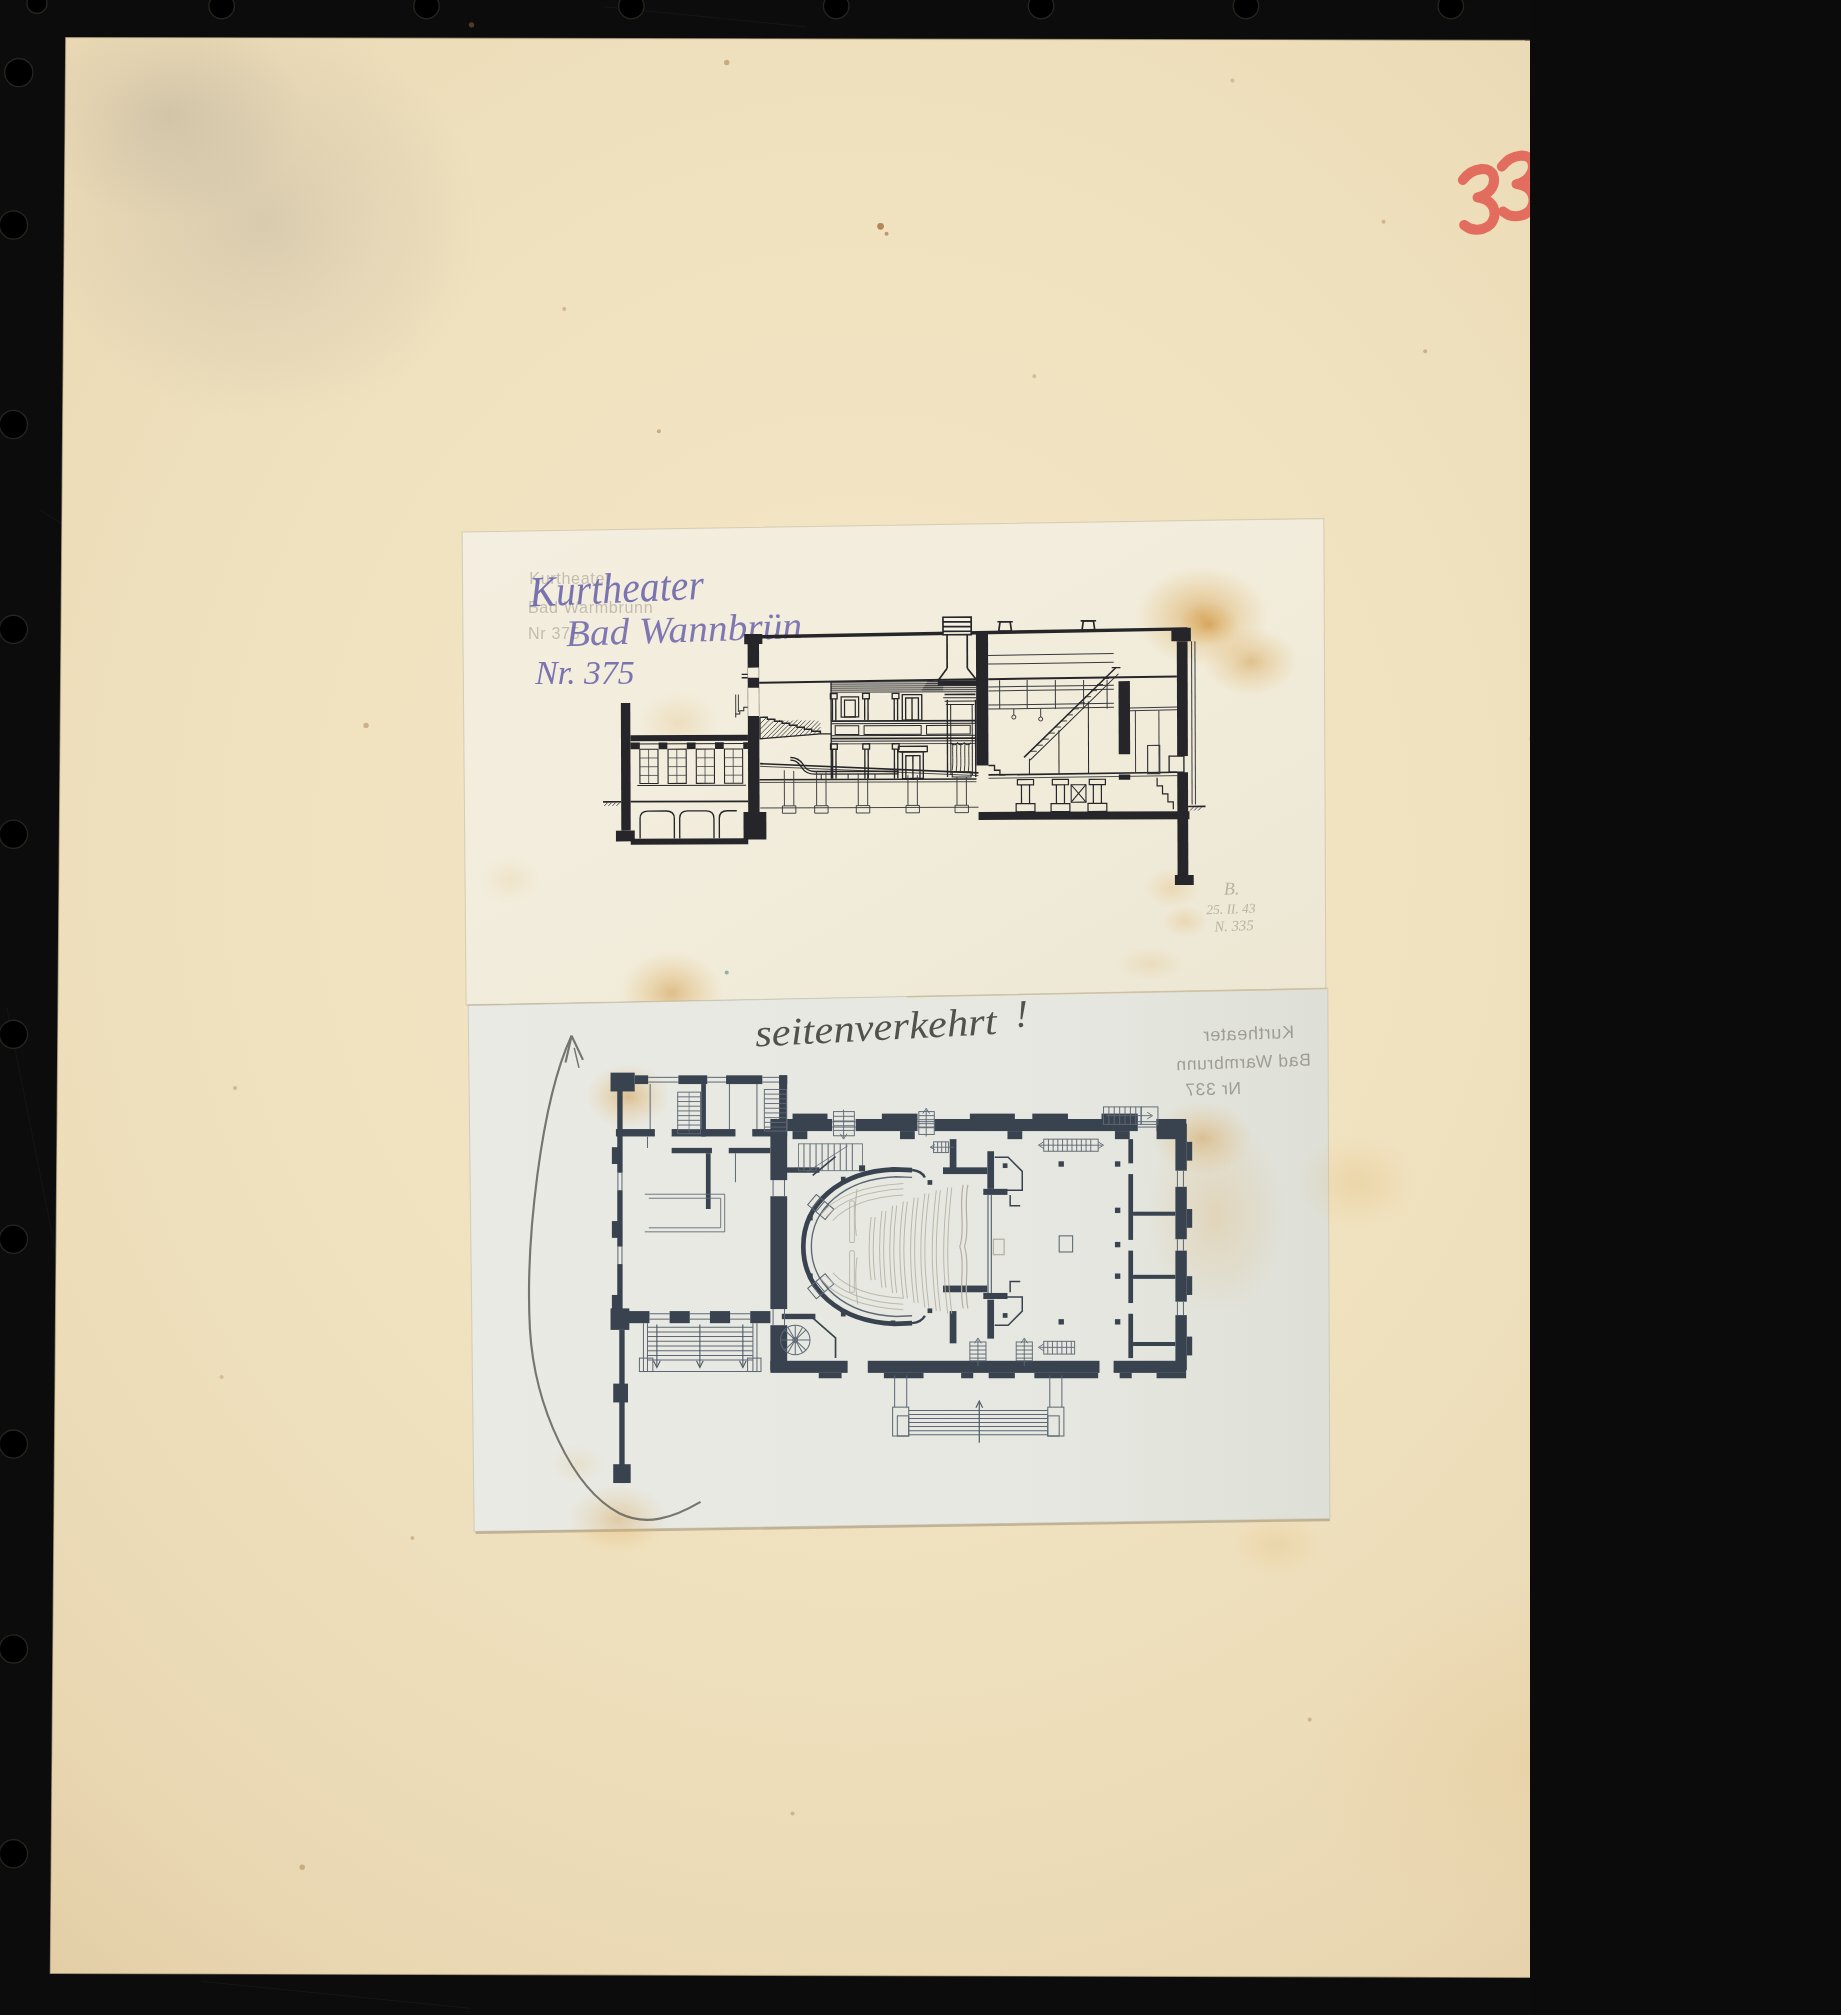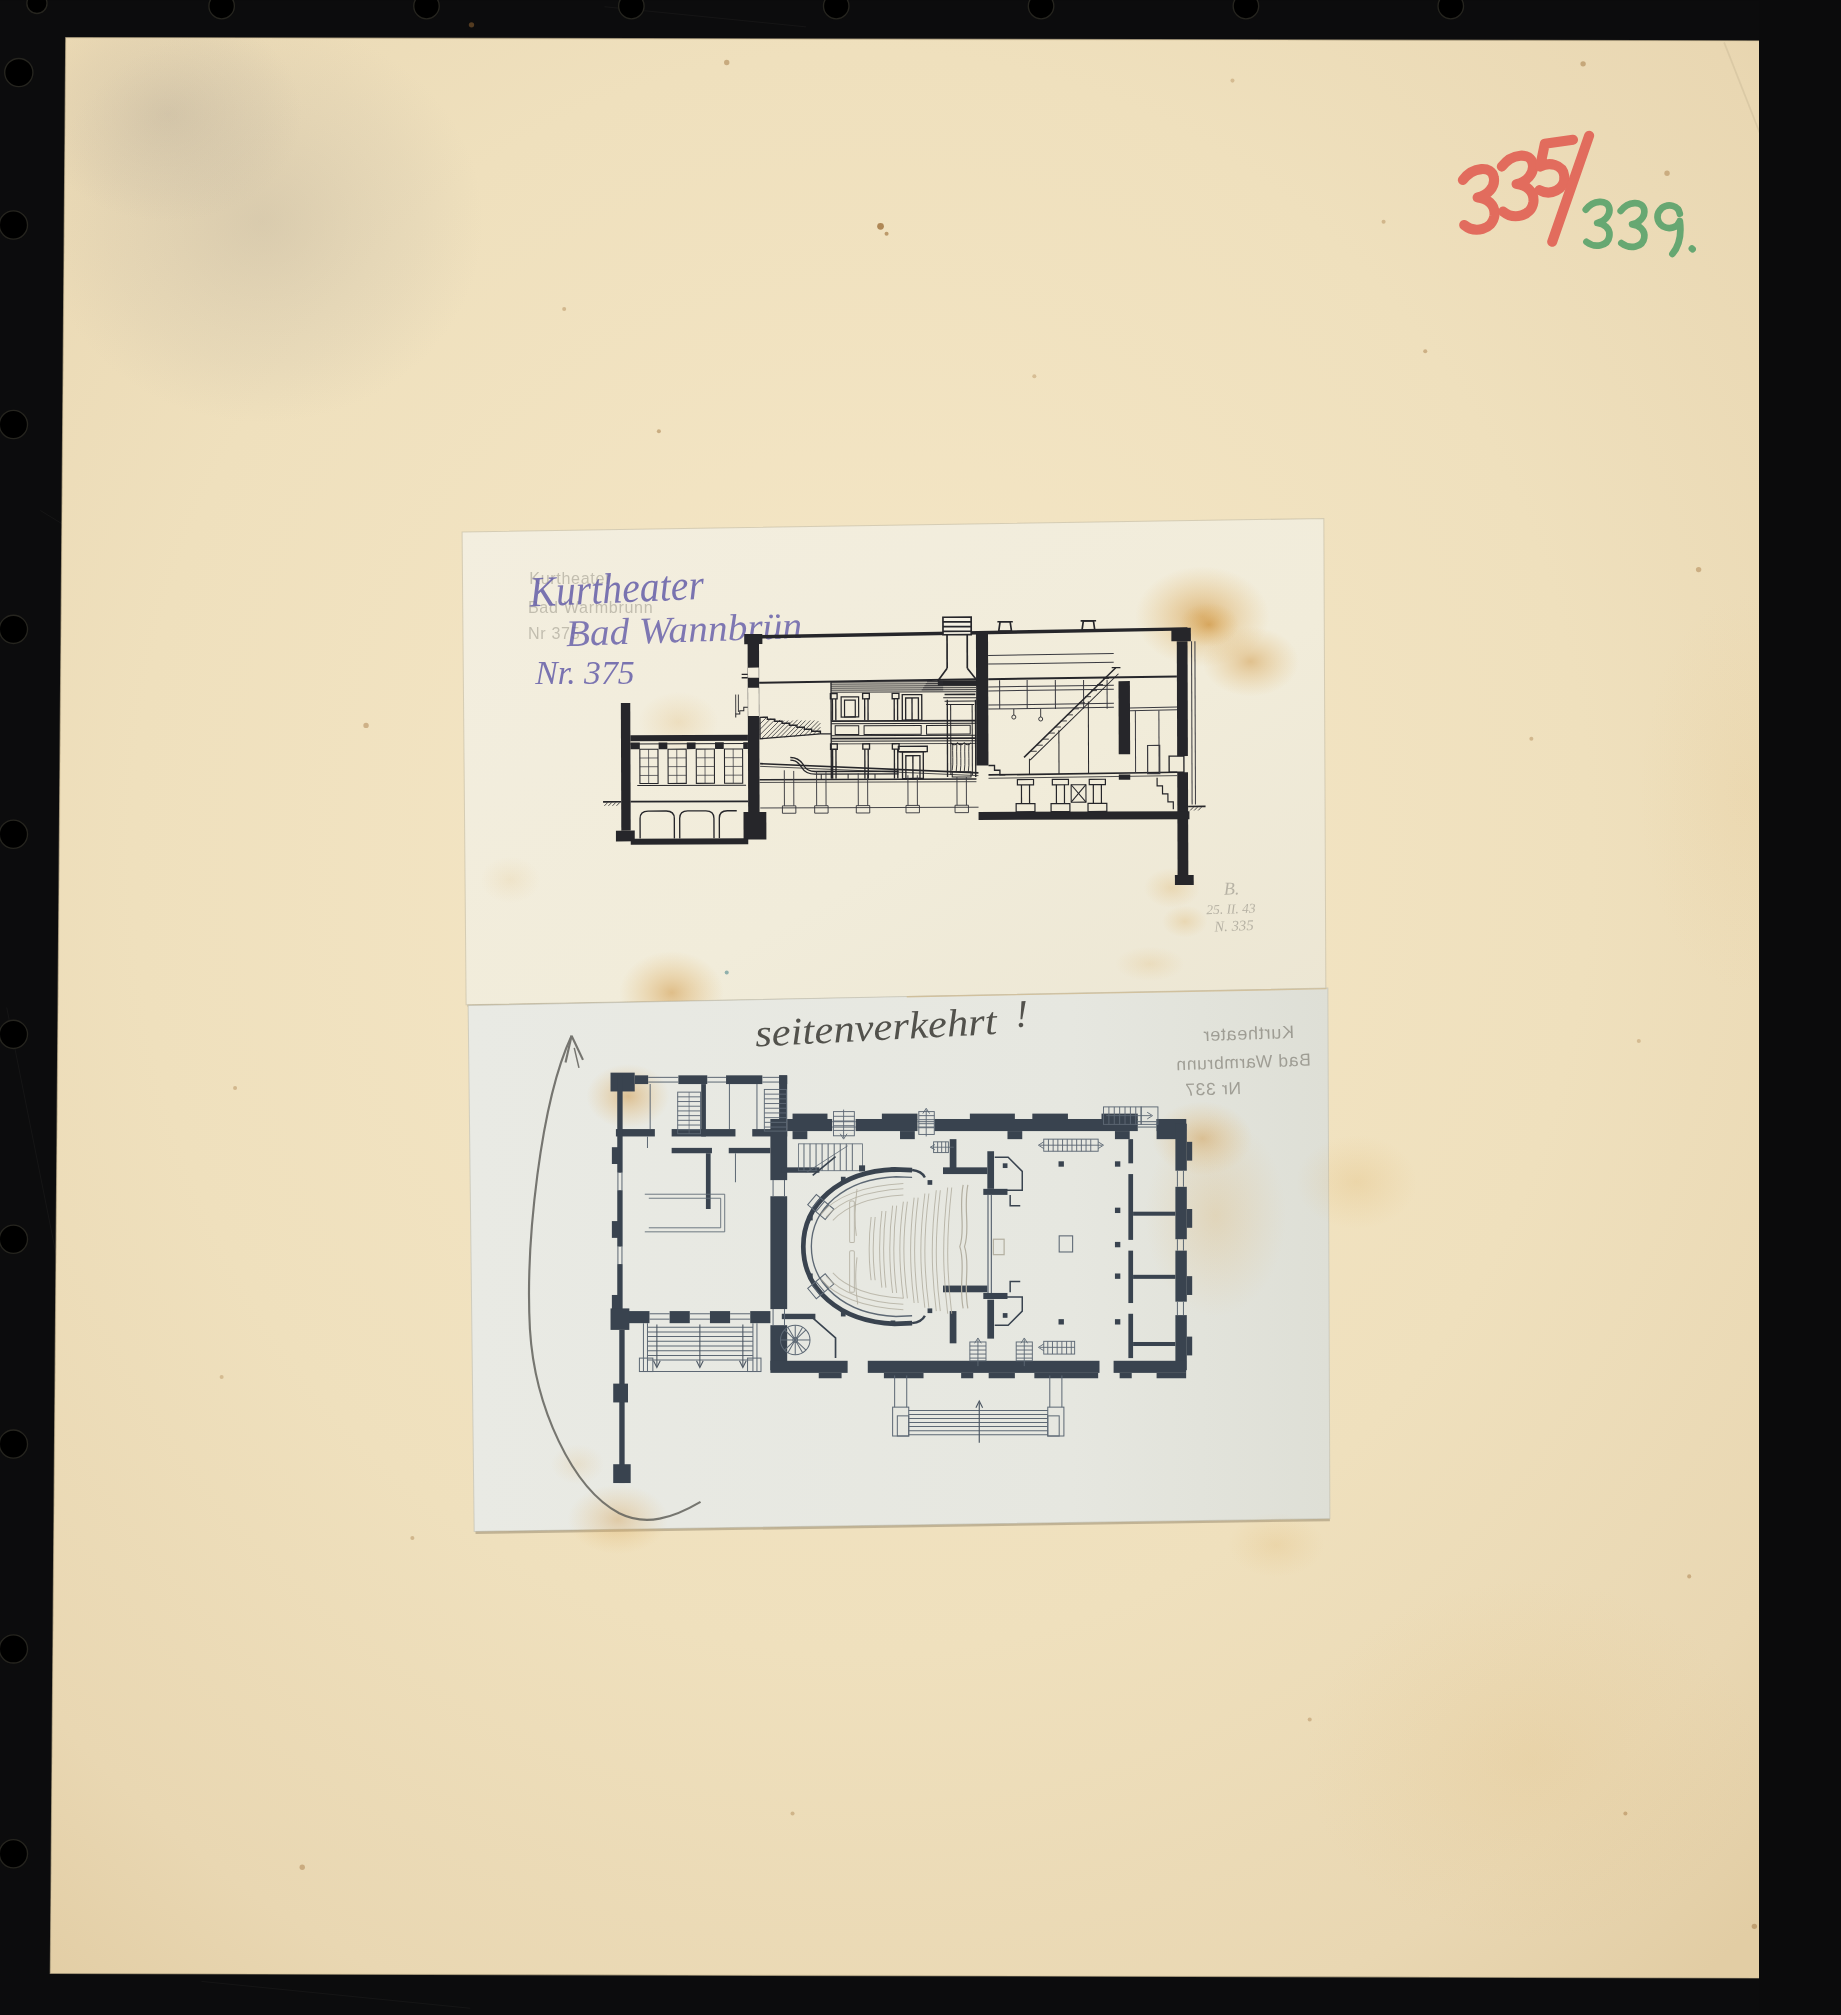--- a/index.html
+++ b/index.html
@@ -1,16 +1,16 @@
 <!DOCTYPE html>
 <html style="font-size:10.7px"><head>
 <meta charset="utf-8">
 <style>
 html,body{margin:0;padding:0;background:#0b0b0c;}
-#page{width:1759px;height:2015px;position:relative;overflow:hidden;}
+#page{width:1530px;height:2015px;position:relative;overflow:hidden;}
 text{font-family:"Liberation Sans",sans-serif;}
 .script{font-family:"Liberation Serif",serif;font-style:italic;}
 </style>
 </head>
 <body>
 <div id="page">
 <svg width="1841" height="2015" viewBox="0 0 2741 3000" xmlns="http://www.w3.org/2000/svg">
 <defs>
 <radialGradient id="boardGrad" cx="46%" cy="42%" r="75%">
 <stop offset="0%" stop-color="#f5e7c7"></stop>

